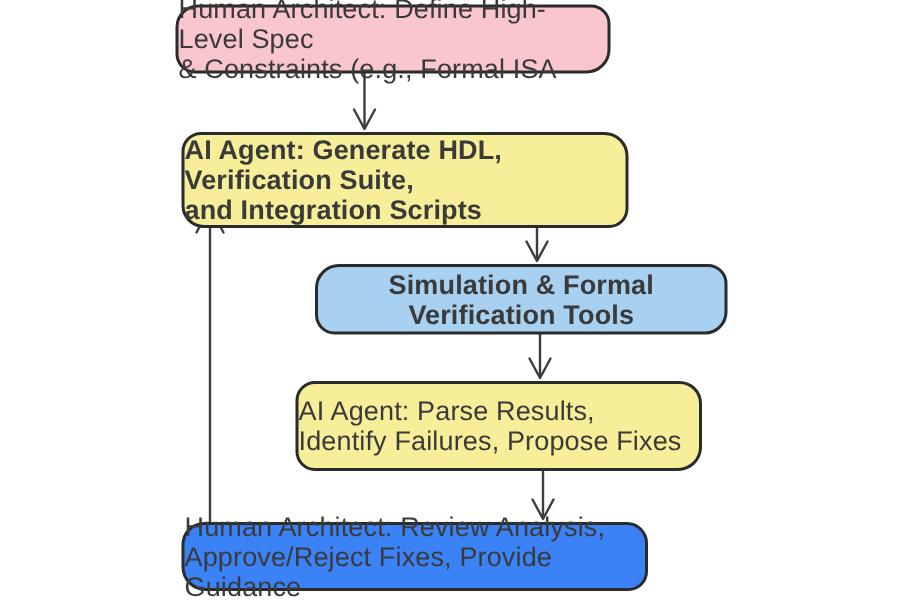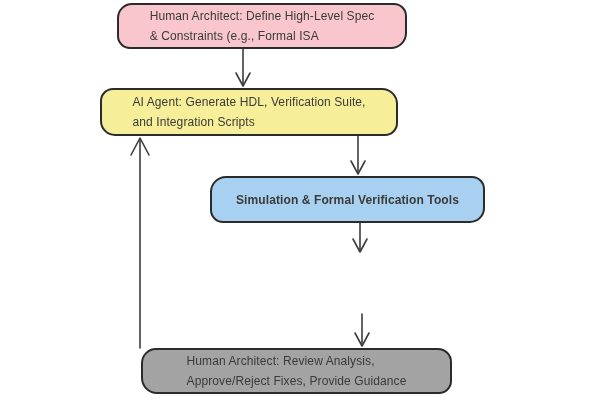--- a/index.html
+++ b/index.html
@@ -28,35 +28,34 @@
     stroke-width: 1.6;
     stroke-linecap: round;
     stroke-linejoin: round;
   }
   .node {
     position: absolute;
     box-sizing: border-box;
     border: 2px solid #2b2b2b;
     display: flex;
     align-items: center;
-    justify-content: center;
     color: #3a3a3a;
-    font-size: 12px;
+    font-size: 18px;
     font-weight: 500;
     line-height: 20px;
     letter-spacing: 0.1px;
   }
   .node .label {
     white-space: pre-line;
     text-align: left;
   }
   .node.centered .label { text-align: center; }
   
   #node-spec       { left:117px; top:3px;   width:290px; height:46px; border-radius:15px 13px 16px 13px; }
-  #node-generate   { left:100px; top:88px;  width:298px; height:48px; border-radius:13px 16px 13px 15px; }
+  #node-generate   { left:121px; top:88px;  width:298px; height:64px; border-radius:13px 16px 13px 15px;font-weight:bold; }
   #node-simulate   { left:210px; top:176px; width:275px; height:47px; border-radius:16px 13px 15px 13px; }
   #node-parse      { left:197px; top:254px; width:271px; height:60px; border-radius:13px 15px 16px 13px; }
   #node-review     { left:121px; top:348px; width:311px; height:46px; border-radius:15px 14px 13px 16px; }
 </style>
 </head>
 <body>
 
 <div class="canvas">
 
   <svg class="arrows" viewBox="0 0 600 400">
@@ -94,19 +93,23 @@
 
   <div class="node" id="node-generate" style="background-color: rgb(246, 238, 152);">
     <span class="label">AI Agent: Generate HDL, Verification Suite,
 and Integration Scripts</span>
   </div>
 
   <div class="node centered" id="node-simulate" style="background-color: rgb(168, 208, 240); font-weight: bold;">
     <span class="label">Simulation &amp; Formal Verification Tools</span>
   </div>
 
+  <div class="node" id="node-parse" style="background-color: rgb(246, 238, 152);">
+    <span class="label">AI Agent: Parse Results,
+Identify Failures, Propose Fixes</span>
+  </div>
 
-  <div class="node" id="node-review" style="background-color: #a3a3a3; margin-left: 20px;">
+  <div class="node" id="node-review" style="background-color: #3b82f6;">
     <span class="label">Human Architect: Review Analysis,
 Approve/Reject Fixes, Provide Guidance</span>
   </div>
 
 </div>
 
 </body></html>

